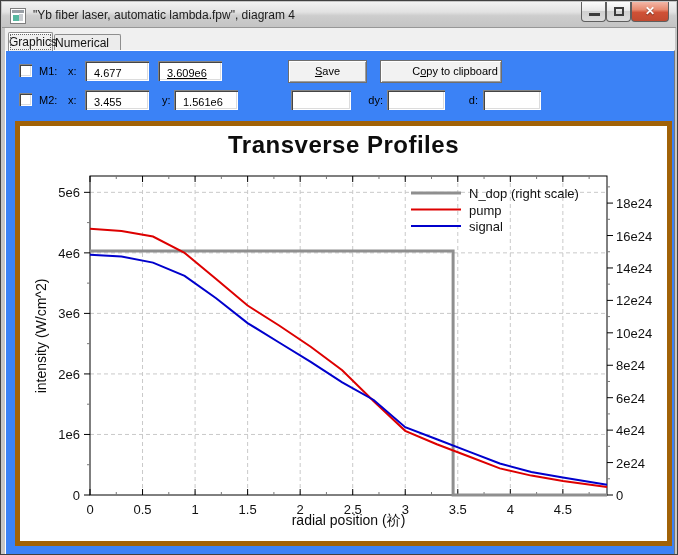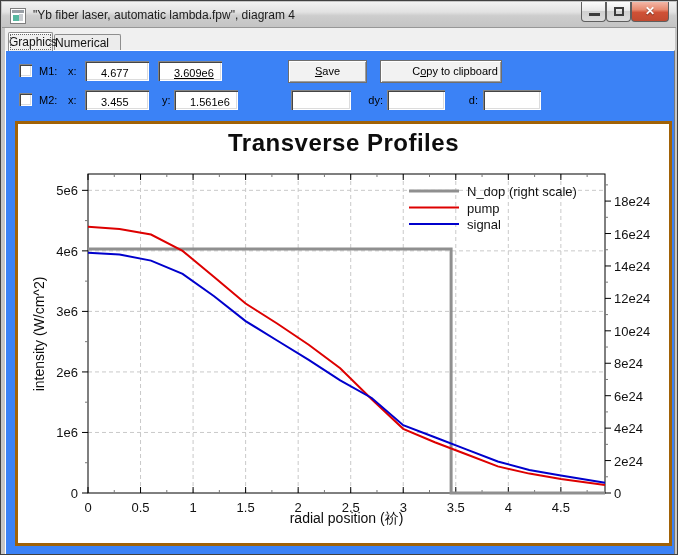--- a/index.html
+++ b/index.html
@@ -50,31 +50,31 @@
   .page { position:absolute; left:0; top:22px; width:670px; height:529px; background:#3b82f6;
     border-top:1px solid #fff; border-left:1px solid #fff;
     border-right:1px solid #777; border-bottom:1px solid #777; z-index:2; }
 
   
   .lbl { position:absolute; font-size:11px; color:#000; white-space:nowrap; }
   .checkbox { position:absolute; width:13px; height:13px; background:#fff;
     box-shadow:inset 1px 1px 0 #848484, inset 2px 2px 0 #454545,
                inset -1px -1px 0 #fff, inset -2px -2px 0 #dcdcdc; }
   .field { position:absolute; height:20px; background:#fff; font-family:"Liberation Sans",sans-serif;
-    font-size:11px; color:#000; padding:3px 0 0 16px; border:none; outline:none;
+    font-size:11px; color:#000; padding:3px 0 0 9px; border:none; outline:none;
     box-shadow:inset 1px 1px 0 #848484, inset 2px 2px 0 #454545,
                inset -1px -1px 0 #fff, inset -2px -2px 0 #dcdcdc; }
   .btn { position:absolute; height:23px; background:#f2f2f2; font-size:11px; color:#000;
     text-align:center; line-height:21px; border:1px solid #6e6e6e; cursor:default;
     box-shadow:inset 1px 1px 0 #ffffff, inset -1px -1px 0 #9e9e9e; }
   .btn u, .tab u { text-decoration:underline; }
 
   
   .chart-panel { position:absolute; left:9px; top:70px; width:657px; height:425px;
-    background:#fff; border:3px solid #a16207; }
+    background:#fff; border:5px solid #a16207; }
   .chart-title { position:absolute; left:0; top:5px; width:100%; text-align:center;
     font-size:24px; font-weight:bold; color:#0d0d0d; letter-spacing:0.5px; }
   .y-label { position:absolute; left:-128px; top:201px; width:300px; height:18px;
     text-align:center; font-size:14px; color:#0d0d0d; transform:rotate(-90deg); }
   .x-label { position:absolute; left:70px; top:386px; width:517px; text-align:center;
     font-size:14px; color:#0d0d0d; }
   .watermark { position:absolute; right:2px; top:388px; font-size:19px; letter-spacing:3px;
     color:#b30f9e; white-space:nowrap; }
   svg.plot { position:absolute; inset:0; }
   svg.plot text { font-family:"Liberation Sans",sans-serif; font-size:13px; fill:#111; }

